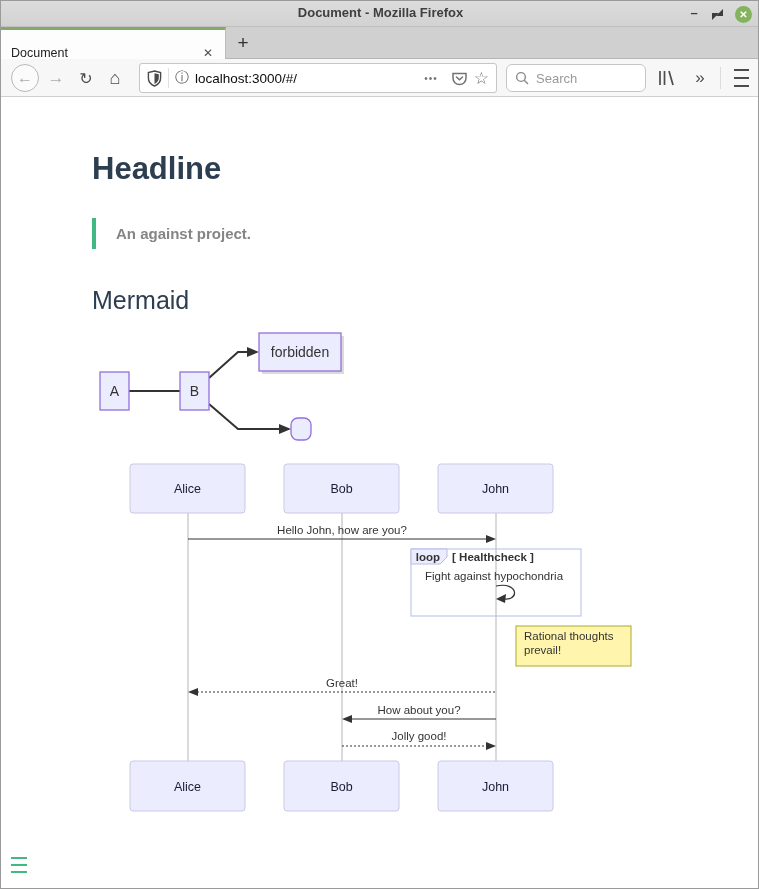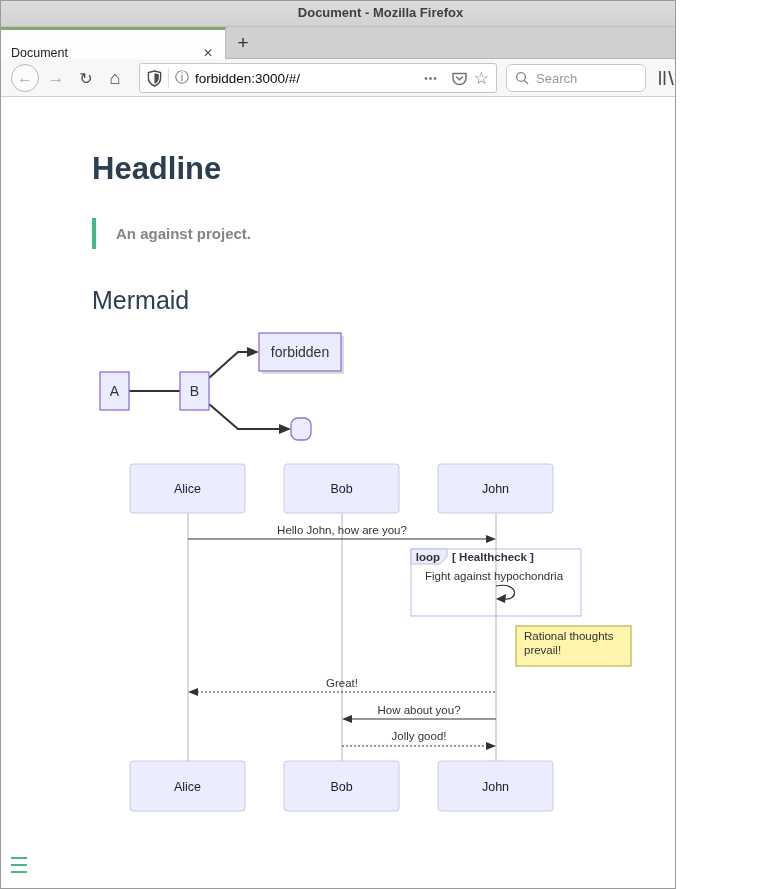--- a/index.html
+++ b/index.html
@@ -1,18 +1,18 @@
 <!DOCTYPE html>
 <html><head>
 <meta charset="utf-8">
 <style>
   * { box-sizing: border-box; margin: 0; padding: 0; }
   html,body { background:#fff; }
   .frame {
-    position: relative; width: 676px; height: 889px;
+    position: relative; width: 759px; height: 889px;
     font-family: "Liberation Sans", sans-serif;
     background: #ffffff; overflow: hidden;
     border: 1px solid #9a9a9a;
   }
   
   .titlebar {
     position: absolute; left:0; top:0; width:759px; height:26px;
     background: linear-gradient(#dcdcdc,#d2d2d2);
     border-bottom: 1px solid #c0c0c0;
   }
@@ -132,21 +132,21 @@
       <span class="glyph" style="font-size:18px;">⌂</span>
     </div>
 
     <div class="urlbar">
       <svg width="15" height="17" viewBox="0 0 15 17">
         <path d="M7.5 1 L13.6 2.6 V8 C13.6 12 10.8 14.8 7.5 16 C4.2 14.8 1.4 12 1.4 8 V2.6 Z" fill="none" stroke="#4a4a4a" stroke-width="1.4"></path>
         <path d="M7.5 3.2 L11.8 4.3 V8 C11.8 10.8 9.9 12.9 7.5 13.9 Z" fill="#4a4a4a"></path>
       </svg>
       <span class="sep"></span>
       <span class="info-icon">ⓘ</span>
-      <span class="url-text">forbidden:3000/#/</span>
+      <span class="url-text">localhost:3000/#/</span>
       <span class="ellipsis">•••</span>
       <svg width="17" height="17" viewBox="0 0 17 17" style="margin:0 6px;">
         <path d="M2 3.5 H15 V8 C15 12 12 14.5 8.5 14.5 C5 14.5 2 12 2 8 Z" fill="none" stroke="#737373" stroke-width="1.5"></path>
         <path d="M5.5 7 L8.5 9.8 L11.5 7" fill="none" stroke="#737373" stroke-width="1.5" stroke-linecap="round"></path>
       </svg>
       <span style="font-size:17px;color:#737373;">☆</span>
     </div>
 
     <div class="searchbar">
       <svg width="14" height="14" viewBox="0 0 14 14" style="margin-right:7px;flex:none;">

